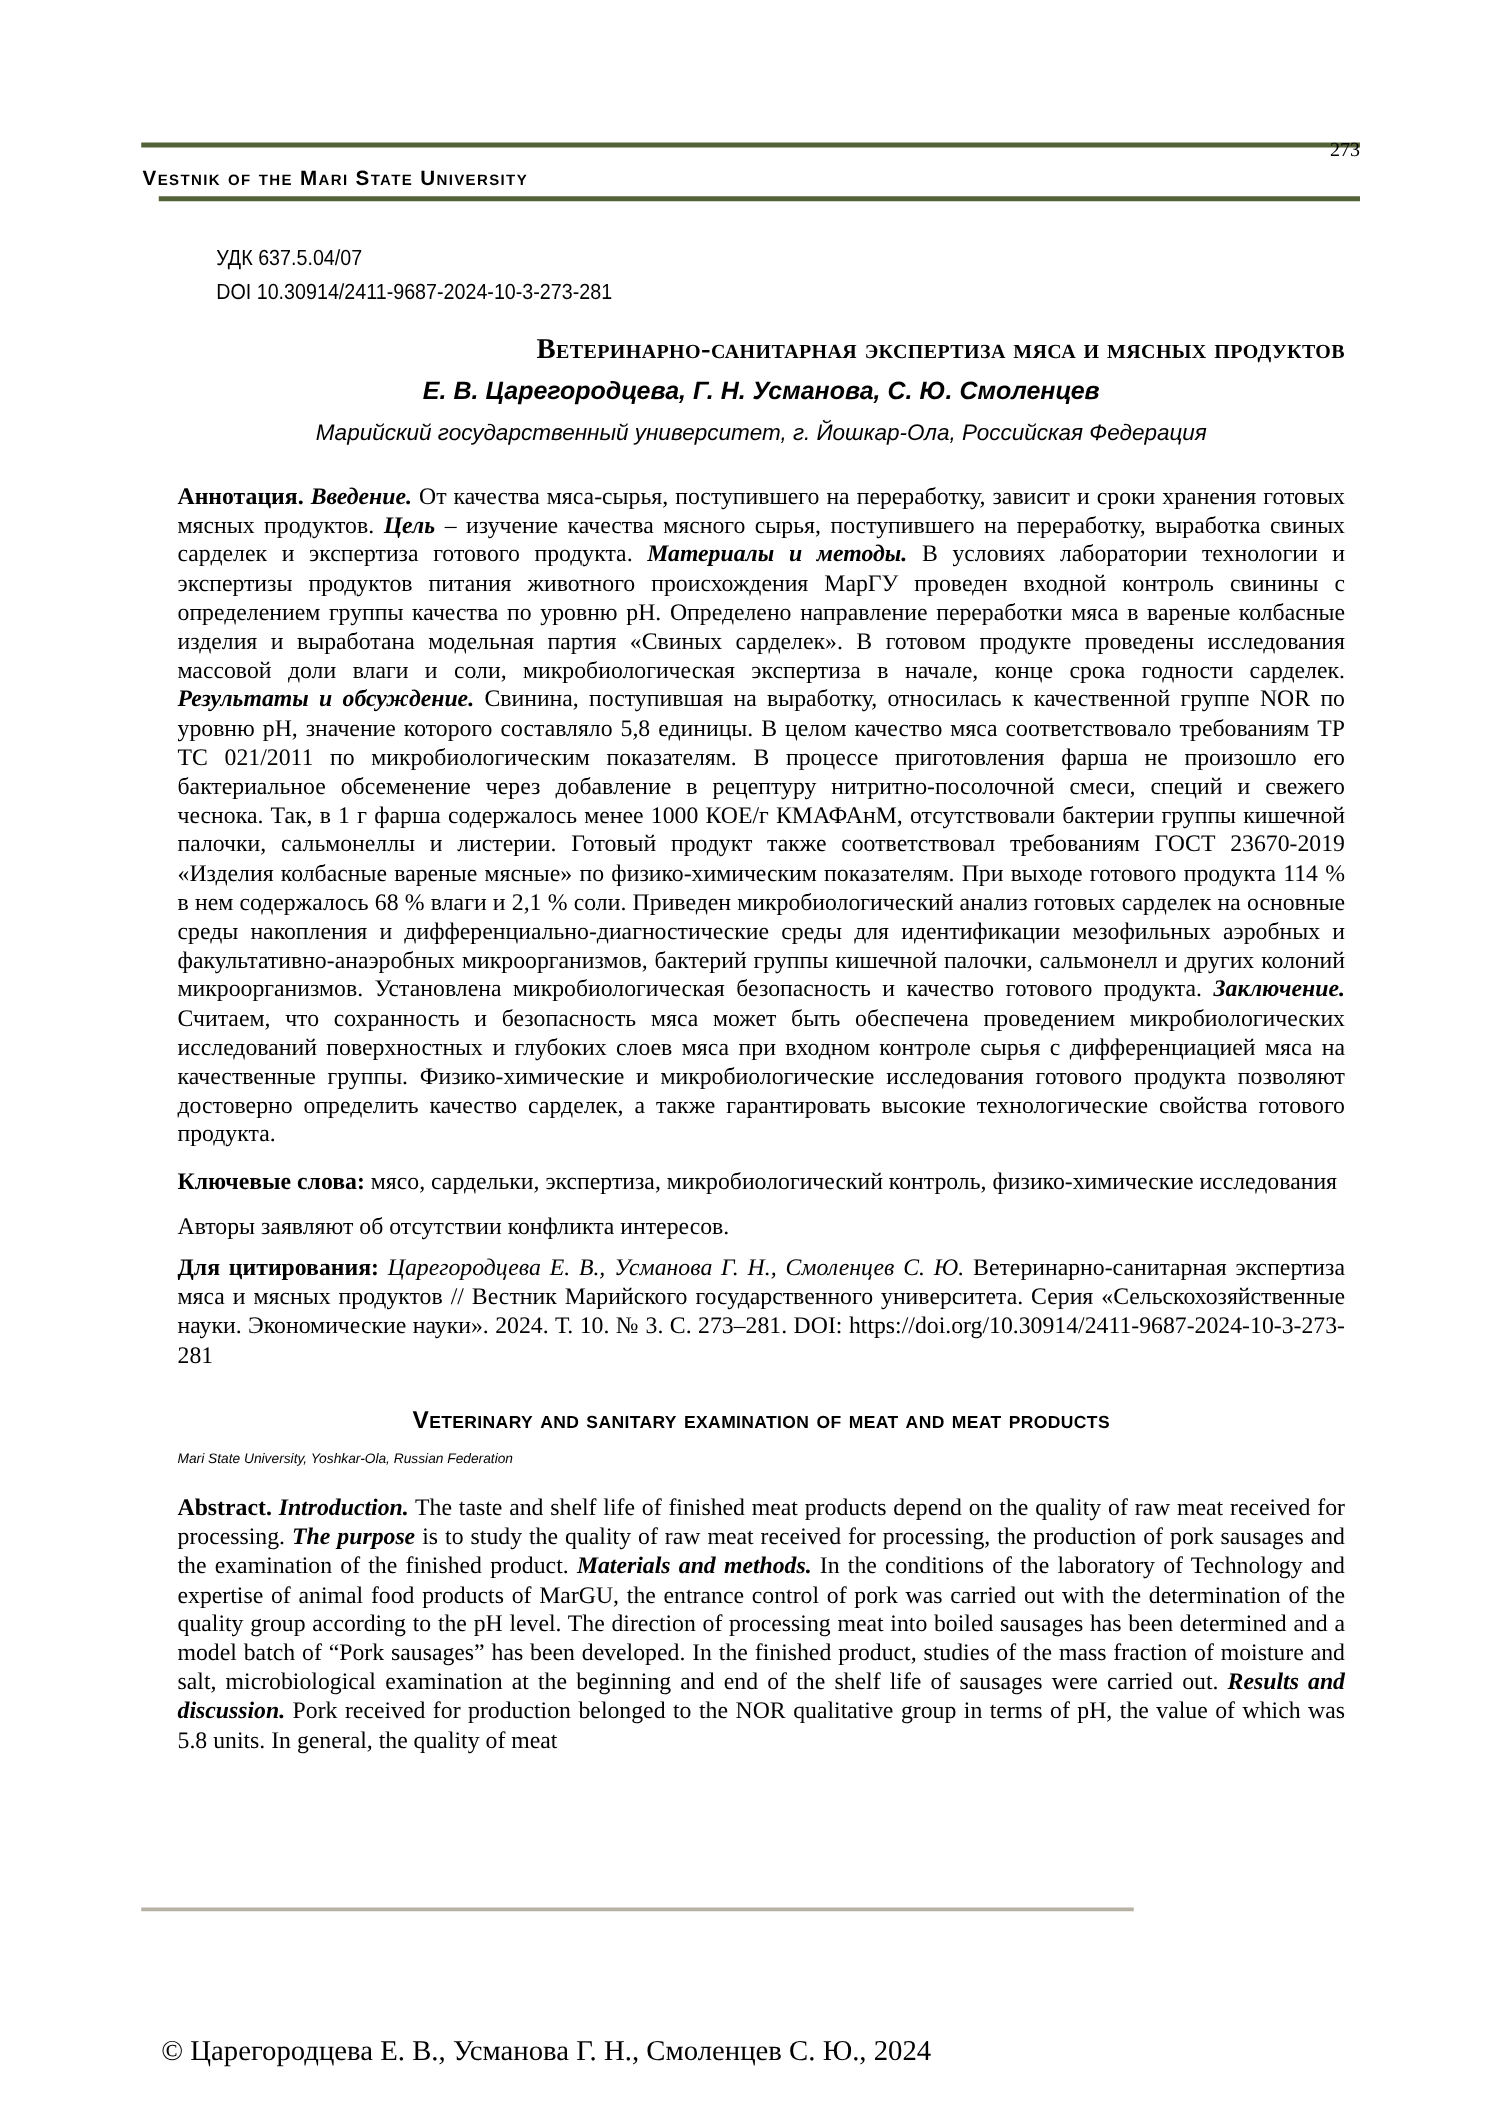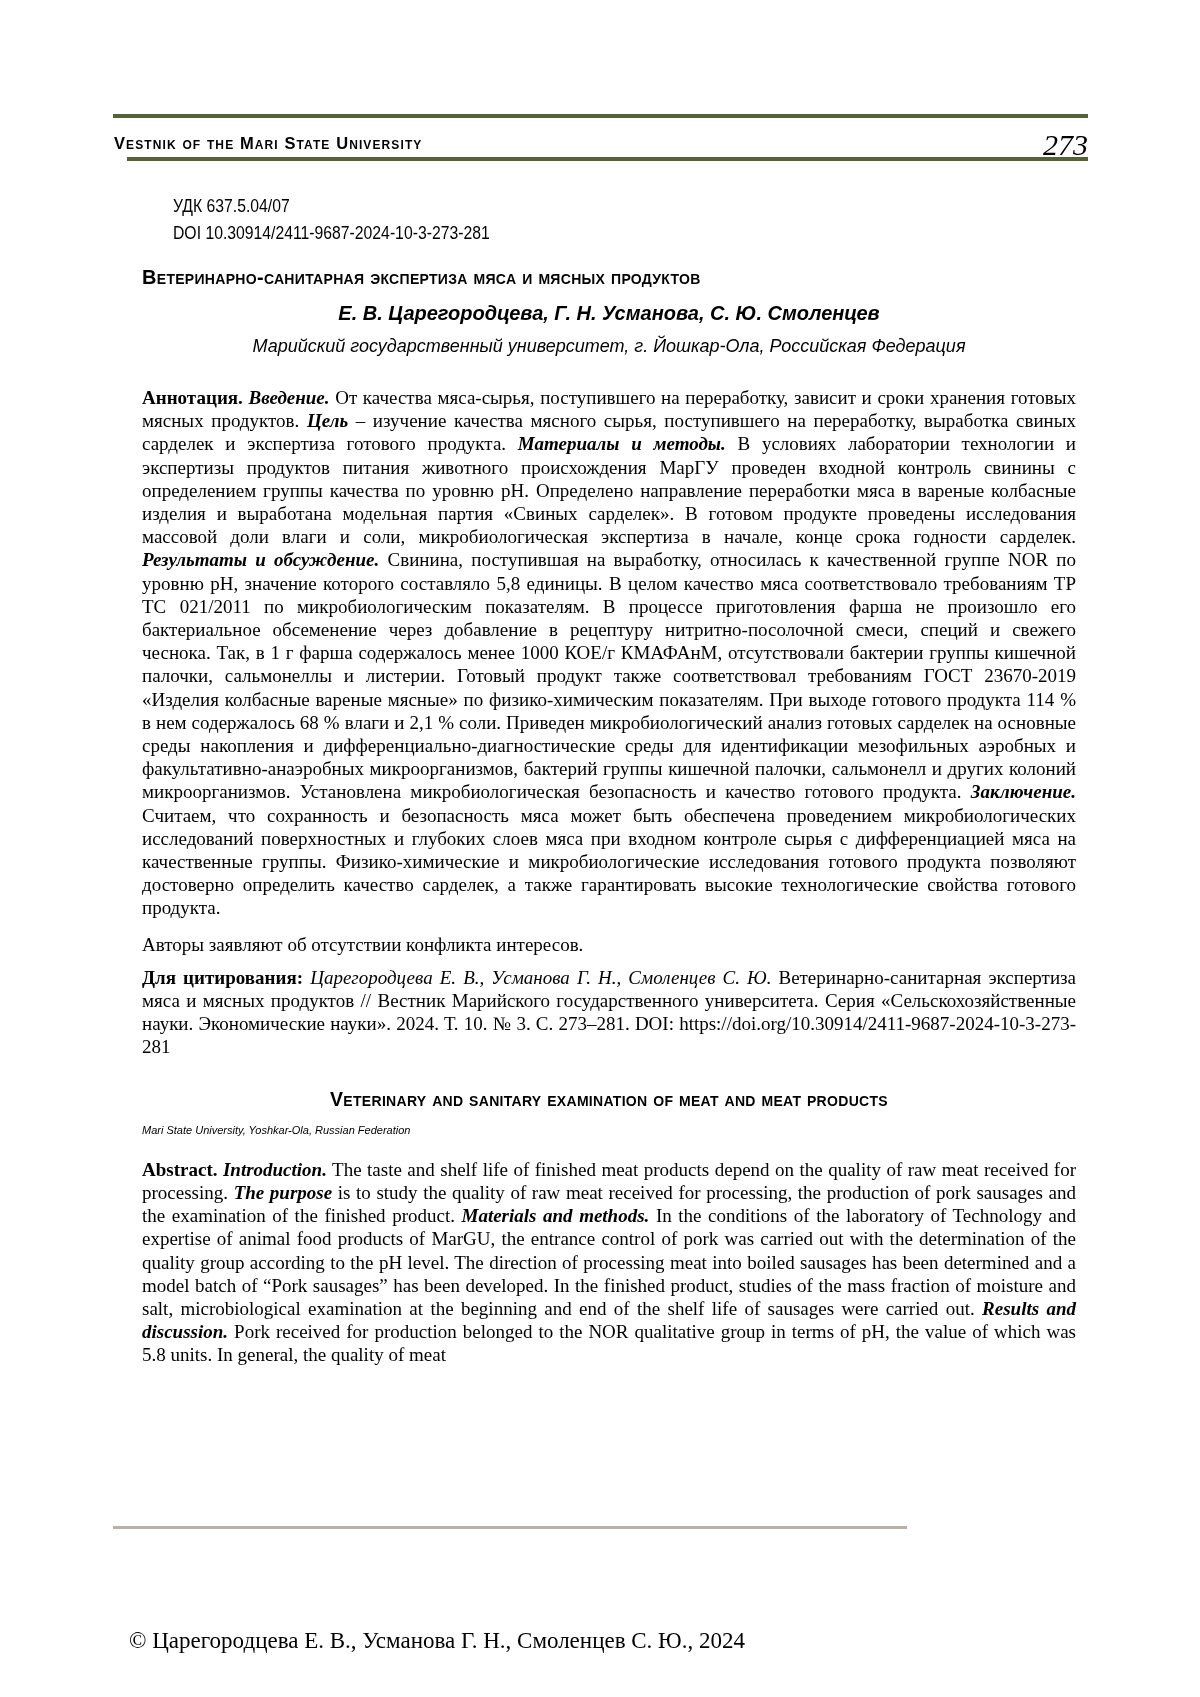--- a/index.html
+++ b/index.html
@@ -24,40 +24,40 @@
     position: absolute; left: 114px; top: 155px; width: 974px;
     display: flex; align-items: center;
   }
   .head2txt {
     font-family: "Liberation Sans", sans-serif;
     font-weight: bold; font-variant: small-caps;
     font-size: 16.5px; letter-spacing: 1.1px; white-space: nowrap;
   }
   .rule-fill { flex: 1; height: 4px; margin-left: 13px; margin-top: 2px; }
   .pagenum {
-    position: absolute; right: 112px; top: 128px;
-    font-style: italic; font-size: 30px;
+    position: absolute; right: 112px; top: 112px;
+    font-size: 16px;
   }
   
   .udk, .doi {
     position: absolute; left: 173px;
     font-family: "Liberation Sans", sans-serif;
     font-size: 17.5px;
     transform: scaleX(0.9); transform-origin: left center;
     white-space: nowrap;
   }
   .udk { top: 196px; }
   .doi { top: 223px; }
   
   .rtitle {
     position: absolute; left: 142px; width: 934px; top: 266px;
-    text-align: left;
-    font-family: Liberation Sans, sans-serif;
+    text-align: right;
+    font-family: Liberation Serif, serif;
     font-weight: bold; font-variant: small-caps;
-    font-size: 20px; letter-spacing: 0.3px;
+    font-size: 23px; letter-spacing: 0.3px;
   }
   .rauthors {
     position: absolute; left: 142px; width: 934px; top: 302px;
     text-align: center;
     font-family: "Liberation Sans", sans-serif;
     font-weight: bold; font-style: italic; font-size: 20px;
   }
   .raffil {
     position: absolute; left: 142px; width: 934px; top: 336px;
     text-align: center;
@@ -118,20 +118,21 @@
 
   <div class="udk">УДК 637.5.04/07</div>
   <div class="doi">DOI 10.30914/2411-9687-2024-10-3-273-281</div>
 
   <h1 class="rtitle">Ветеринарно-санитарная экспертиза мяса и мясных продуктов</h1>
   <div class="rauthors">Е. В. Царегородцева, Г. Н. Усманова, С. Ю. Смоленцев</div>
   <div class="raffil">Марийский государственный университет, г. Йошкар-Ола, Российская Федерация</div>
 
   <div class="flow">
     <p class="para"><span class="b">Аннотация. </span><span class="bi">Введение.</span><span> От качества мяса-сырья, поступившего на переработку, зависит и сроки хранения готовых мясных продуктов. </span><span class="bi">Цель</span><span> – изучение качества мясного сырья, поступившего на переработку, выработка свиных сарделек и экспертиза готового продукта. </span><span class="bi">Материалы и методы.</span><span> В условиях лаборатории технологии и экспертизы продуктов питания животного происхождения МарГУ проведен входной контроль свинины с определением группы качества по уровню pH. Определено направление переработки мяса в вареные колбасные изделия и выработана модельная партия «Свиных сарделек». В готовом продукте проведены исследования массовой доли влаги и соли, микробиологическая экспертиза в начале, конце срока годности сарделек. </span><span class="bi">Результаты и обсуждение.</span><span> Свинина, поступившая на выработку, относилась к качественной группе NOR по уровню pH, значение которого составляло 5,8 единицы. В целом качество мяса соответствовало требованиям ТР ТС 021/2011 по микробиологическим показателям. В процессе приготовления фарша не произошло его бактериальное обсеменение через добавление в рецептуру нитритно-посолочной смеси, специй и свежего чеснока. Так, в 1 г фарша содержалось менее 1000 КОЕ/г КМАФАнМ, отсутствовали бактерии группы кишечной палочки, сальмонеллы и листерии. Готовый продукт также соответствовал требованиям ГОСТ 23670-2019 «Изделия колбасные вареные мясные» по физико-химическим показателям. При выходе готового продукта 114 % в нем содержалось 68 % влаги и 2,1 % соли. Приведен микробиологический анализ готовых сарделек на основные среды накопления и дифференциально-диагностические среды для идентификации мезофильных аэробных и факультативно-анаэробных микроорганизмов, бактерий группы кишечной палочки, сальмонелл и других колоний микроорганизмов. Установлена микробиологическая безопасность и качество готового продукта. </span><span class="bi">Заключение.</span><span> Считаем, что сохранность и безопасность мяса может быть обеспечена проведением микробиологических исследований поверхностных и глубоких слоев мяса при входном контроле сырья с дифференциацией мяса на качественные группы. Физико-химические и микробиологические исследования готового продукта позволяют достоверно определить качество сарделек, а также гарантировать высокие технологические свойства готового продукта.</span></p>
+    <p class="para kw"><span class="b">Ключевые слова: </span><span>мясо, сардельки, экспертиза, микробиологический контроль, физико-химические исследования</span></p>
     <p class="para conf">Авторы заявляют об отсутствии конфликта интересов.</p>
     <p class="para cit"><span class="b">Для цитирования: </span><span class="i">Царегородцева Е. В., Усманова Г. Н., Смоленцев С. Ю.</span><span> Ветеринарно-санитарная экспертиза мяса и мясных продуктов // Вестник Марийского государственного университета. Серия «Сельскохозяйственные науки. Экономические науки». 2024. Т. 10. № 3. С. 273–281. DOI: https://doi.org/10.30914/2411-9687-2024-10-3-273-281</span></p>
 
     <h2 class="etitle">Veterinary and sanitary examination of meat and meat products</h2>
     <div class="eaffil">Mari State University, Yoshkar-Ola, Russian Federation</div>
     <p class="para eabs"><span class="b">Abstract. </span><span class="bi">Introduction.</span><span> The taste and shelf life of finished meat products depend on the quality of raw meat received for processing. </span><span class="bi">The purpose</span><span> is to study the quality of raw meat received for processing, the production of pork sausages and the examination of the finished product. </span><span class="bi">Materials and methods.</span><span> In the conditions of the laboratory of Technology and expertise of animal food products of MarGU, the entrance control of pork was carried out with the determination of the quality group according to the pH level. The direction of processing meat into boiled sausages has been determined and a model batch of “Pork sausages” has been developed. In the finished product, studies of the mass fraction of moisture and salt, microbiological examination at the beginning and end of the shelf life of sausages were carried out. </span><span class="bi">Results and discussion.</span><span> Pork received for production belonged to the NOR qualitative group in terms of pH, the value of which was 5.8 units. In general, the quality of meat</span></p>
   </div>
 
   <div class="footer-rule"></div>
   <div class="copyright">© Царегородцева Е. В., Усманова Г. Н., Смоленцев С. Ю., 2024</div>

